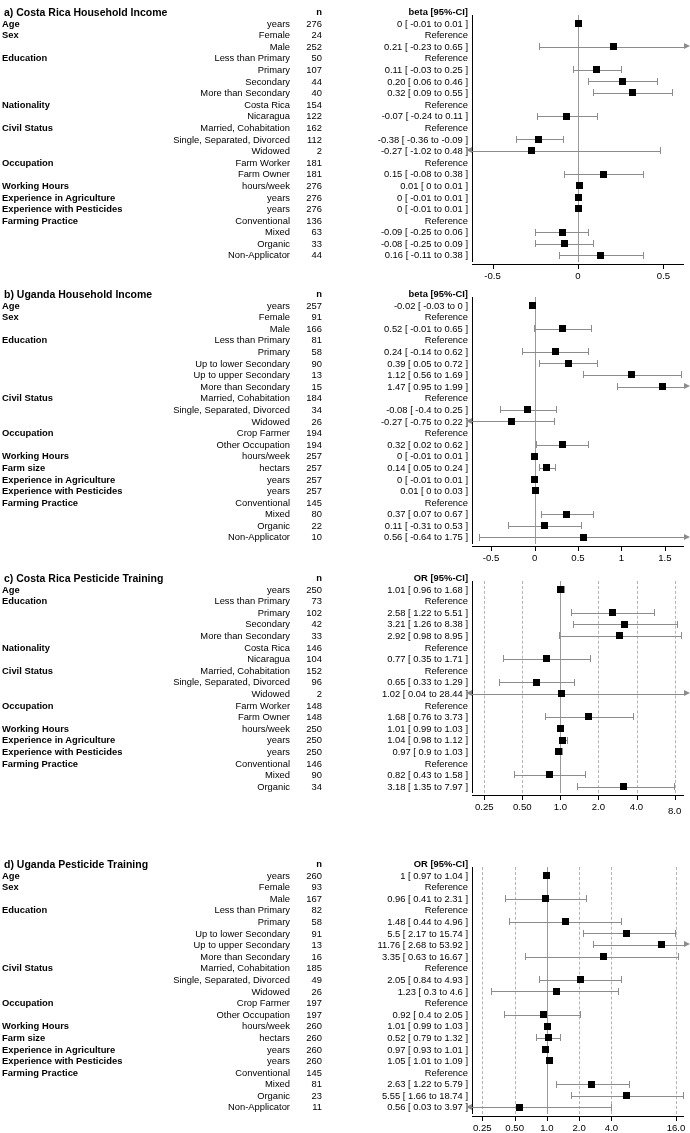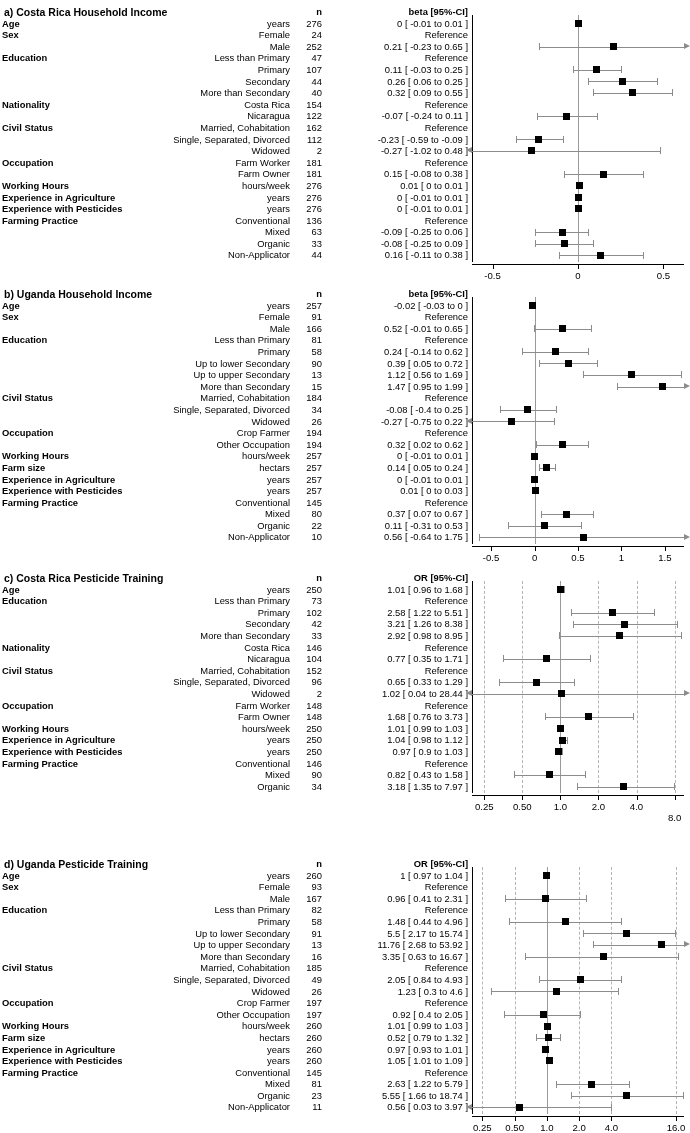--- a/index.html
+++ b/index.html
@@ -49,32 +49,32 @@
           <div class="est">Reference</div>
         </div>
         <div class="row" style="height: 11.6px;">
           <div class="lvl">Male</div>
           <div class="n">252</div>
           <div class="est">0.21 [ -0.23 to 0.65 ]</div>
         </div>
         <div class="row" style="height: 11.6px;">
           <div class="lbl">Education</div>
           <div class="lvl">Less than Primary</div>
-          <div class="n">47</div>
+          <div class="n">50</div>
           <div class="est">Reference</div>
         </div>
         <div class="row" style="height: 11.6px;">
           <div class="lvl">Primary</div>
           <div class="n">107</div>
           <div class="est">0.11 [ -0.03 to 0.25 ]</div>
         </div>
         <div class="row" style="height: 11.6px;">
           <div class="lvl">Secondary</div>
           <div class="n">44</div>
-          <div class="est">0.26 [ 0.06 to 0.25 ]</div>
+          <div class="est">0.20 [ 0.06 to 0.46 ]</div>
         </div>
         <div class="row" style="height: 11.6px;">
           <div class="lvl">More than Secondary</div>
           <div class="n">40</div>
           <div class="est">0.32 [ 0.09 to 0.55 ]</div>
         </div>
         <div class="row" style="height: 11.6px;">
           <div class="lbl">Nationality</div>
           <div class="lvl">Costa Rica</div>
           <div class="n">154</div>
@@ -87,21 +87,21 @@
         </div>
         <div class="row" style="height: 11.6px;">
           <div class="lbl">Civil Status</div>
           <div class="lvl">Married, Cohabitation</div>
           <div class="n">162</div>
           <div class="est">Reference</div>
         </div>
         <div class="row" style="height: 11.6px;">
           <div class="lvl">Single, Separated, Divorced</div>
           <div class="n">112</div>
-          <div class="est">-0.23 [ -0.59 to -0.09 ]</div>
+          <div class="est">-0.38 [ -0.36 to -0.09 ]</div>
         </div>
         <div class="row" style="height: 11.6px;">
           <div class="lvl">Widowed</div>
           <div class="n">2</div>
           <div class="est">-0.27 [ -1.02 to 0.48 ]</div>
         </div>
         <div class="row" style="height: 11.6px;">
           <div class="lbl">Occupation</div>
           <div class="lvl">Farm Worker</div>
           <div class="n">181</div>
@@ -595,21 +595,21 @@
         <div class="ticklab" style="left: 484.253px; top: 229.4px; position: absolute;">0.25</div>
         <div class="tick" style="left: 522.315px; top: 223.4px; position: absolute;"></div>
         <div class="ticklab" style="left: 522.315px; top: 229.4px; position: absolute;">0.50</div>
         <div class="tick" style="left: 560.377px; top: 223.4px; position: absolute;"></div>
         <div class="ticklab" style="left: 560.377px; top: 229.4px; position: absolute;">1.0</div>
         <div class="tick" style="left: 598.439px; top: 223.4px; position: absolute;"></div>
         <div class="ticklab" style="left: 598.439px; top: 229.4px; position: absolute;">2.0</div>
         <div class="tick" style="left: 636.501px; top: 223.4px; position: absolute;"></div>
         <div class="ticklab" style="left: 636.501px; top: 229.4px; position: absolute;">4.0</div>
         <div class="tick" style="left: 674.563px; top: 223.4px; position: absolute;"></div>
-        <div class="ticklab" style="left: 674.563px; top: 240px; position: absolute;">8.0</div>
+        <div class="ticklab" style="left: 674.563px; top: 233px; position: absolute;">8.0</div>
       </div>
       <div class="panel" style="position: absolute; left: 0px; top: 858px;">
         <div class="row" style="height: 11.6px;">
           <div class="lbl ptitle">d) Uganda Pesticide Training</div>
           <div class="n" style="font-weight: bold;">n</div>
           <div class="est" style="font-weight: bold;">OR [95%-CI]</div>
         </div>
         <div class="row" style="height: 11.6px;">
           <div class="lbl">Age</div>
           <div class="lvl">years</div>

